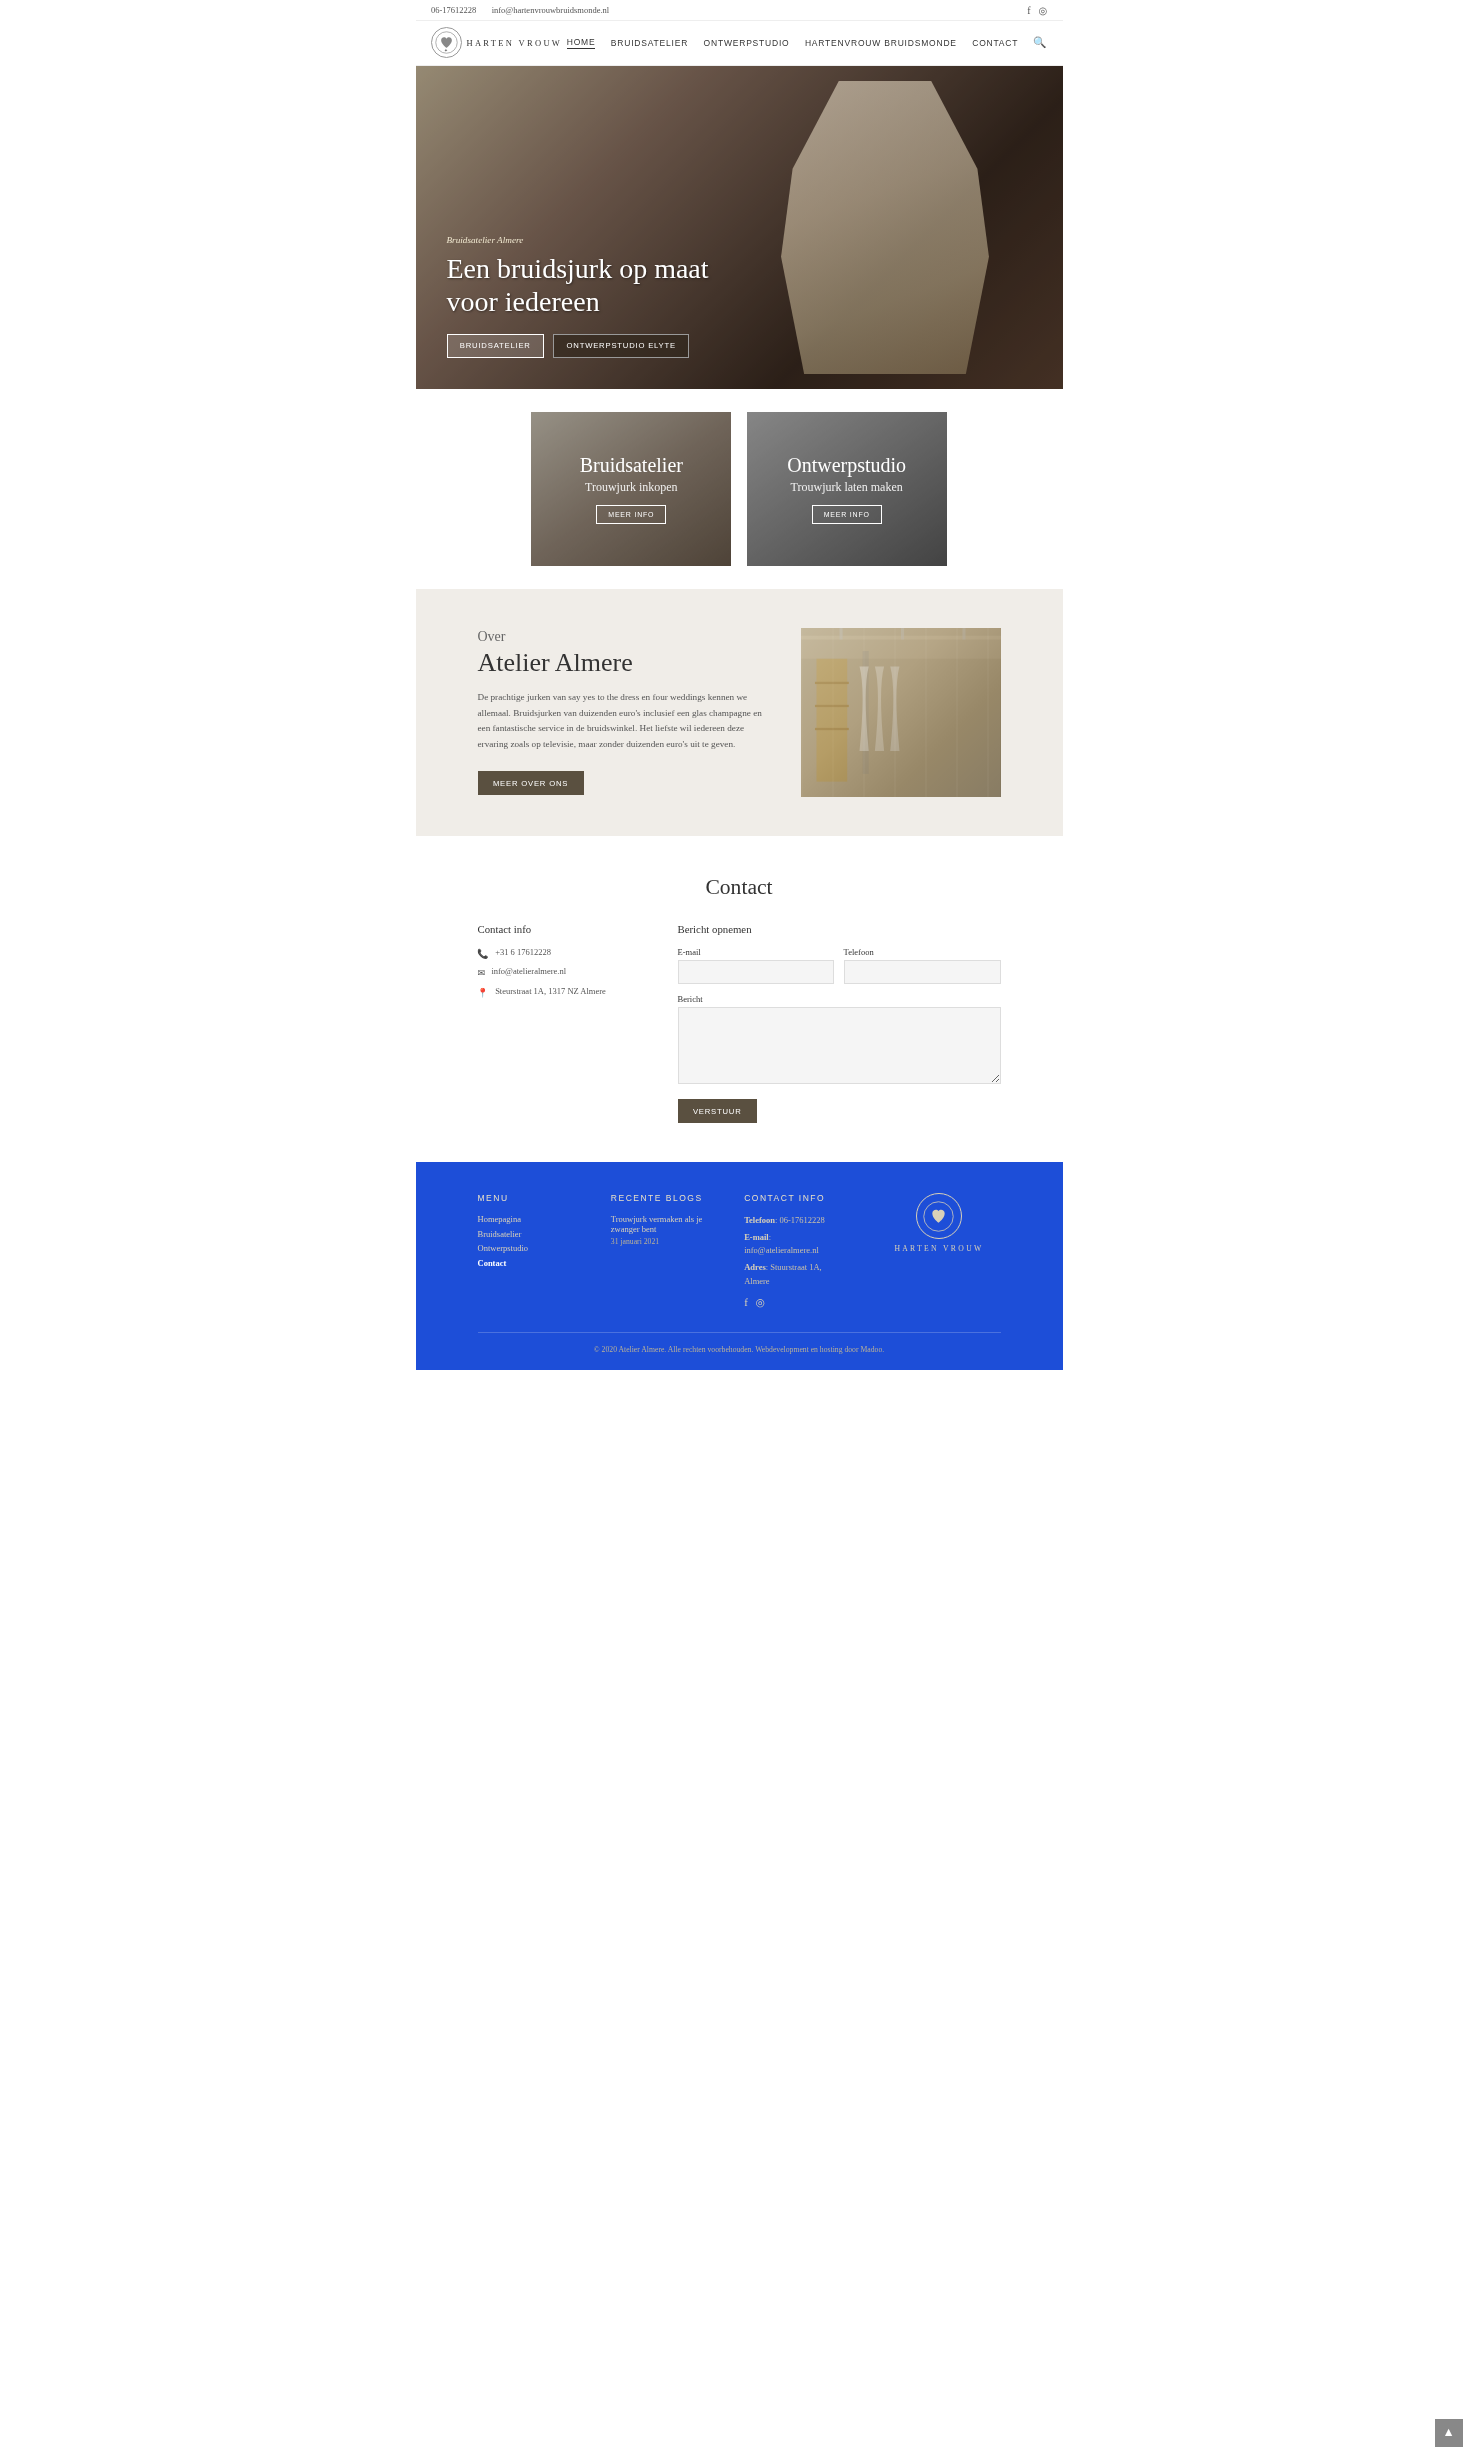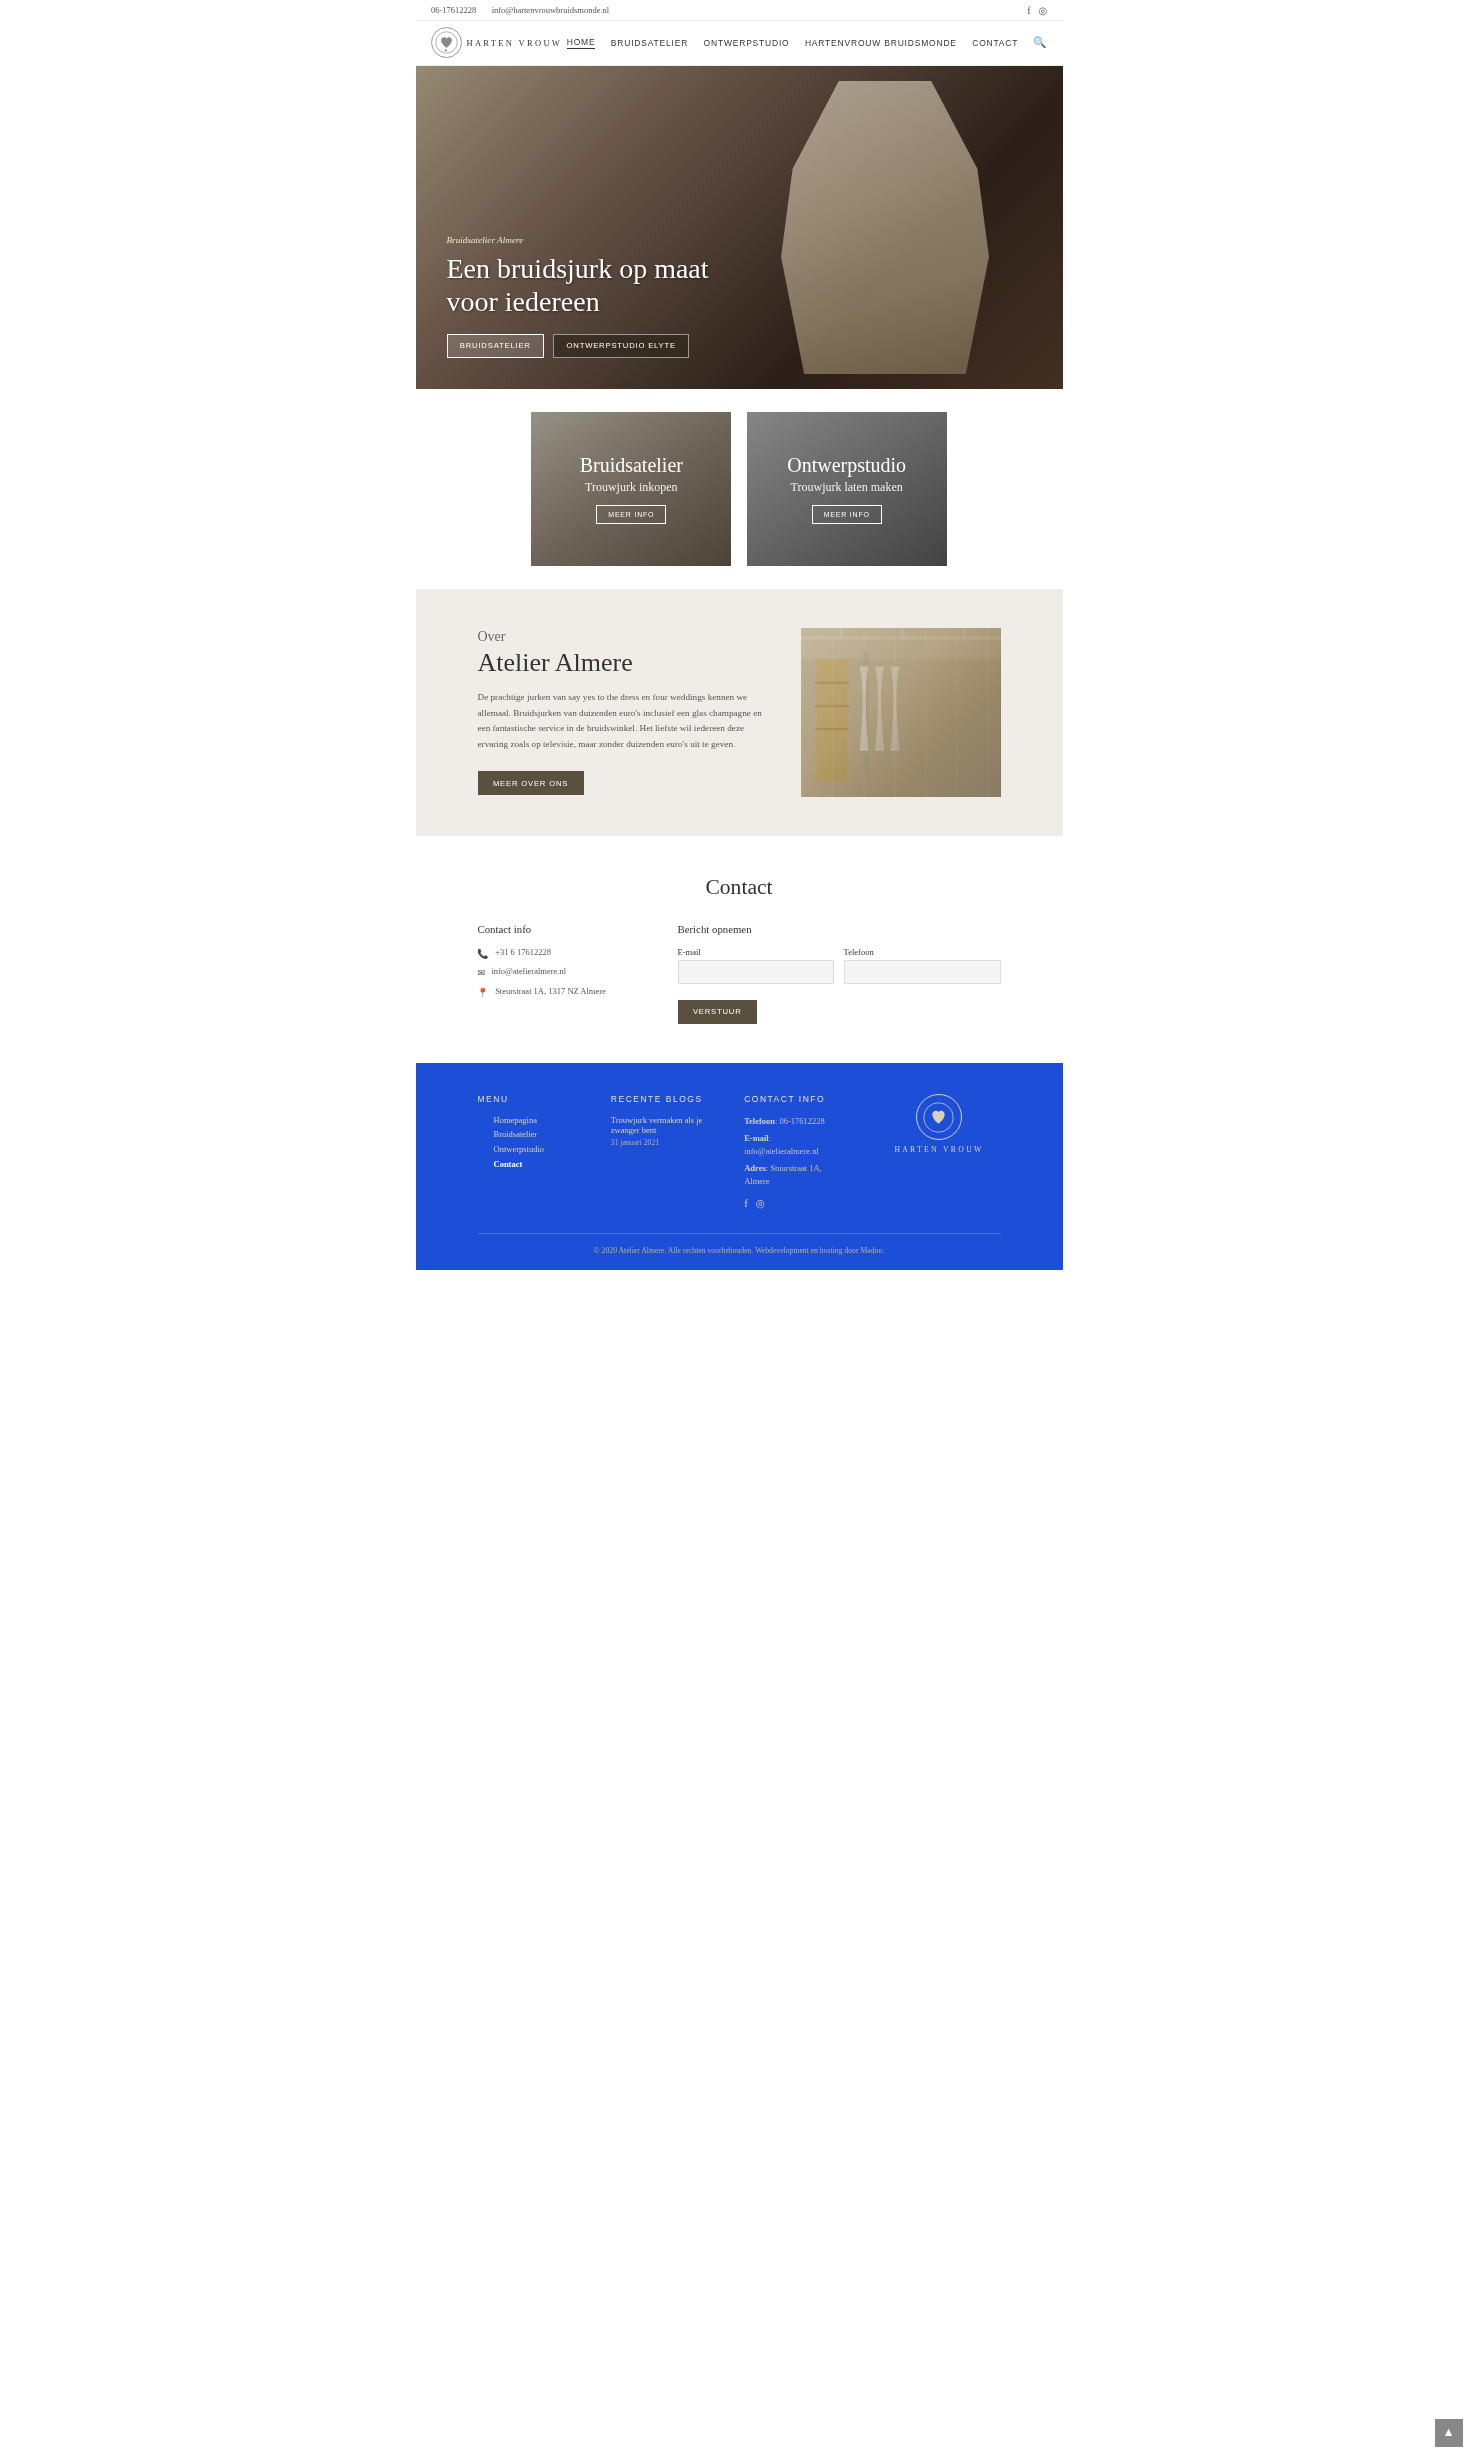--- a/index.html
+++ b/index.html
@@ -290,21 +290,20 @@
       color: #e8e0c8;
       margin-bottom: 10.8px;
       font-family: Arial, sans-serif;
     }
     .footer-link {
       display: block;
       font-size: 8.5px;
       color: #d8d0b8;
       text-decoration: none;
       margin-bottom: 4.6px;
-      margin-left: 16px;
     }
     .footer-link.active-link { color: #fff; font-weight: bold; }
     .footer-text { font-size: 8.5px; color: #c8c0a8; line-height: 1.6; margin-bottom: 3.1px; }
     .footer-text strong { color: #d8d0b8; }
     .footer-blog-title { font-size: 8.5px; color: #d8d0b8; margin-bottom: 3.1px; }
     .footer-blog-date { font-size: 7.7px; color: #b8b098; }
     .footer-social { display: flex; gap: 7.7px; margin-top: 7.7px; }
     .footer-social-icon { font-size: 10.8px; color: #d8d0b8; cursor: pointer; }
     .footer-logo-emblem {
       width: 46px;
@@ -467,20 +466,24 @@
         <div class="form-row">
           <div class="form-group">
             <label class="form-label">E-mail</label>
             <input type="email" class="form-input" placeholder="" style="">
           </div>
           <div class="form-group">
             <label class="form-label">Telefoon</label>
             <input type="tel" class="form-input" placeholder="" style="">
           </div>
         </div>
+        <div class="form-group" style="margin-bottom:9.2px;">
+          <label class="form-label">Bericht</label>
+          <textarea class="form-input full" style=""></textarea>
+        </div>
         <button type="submit" class="form-submit">VERSTUUR</button>
       </form>
     </div>
   </div>
 </section>
 
 <footer>
   <div class="footer-top">
     <div class="footer-col">
       <div class="footer-heading">MENU</div>

